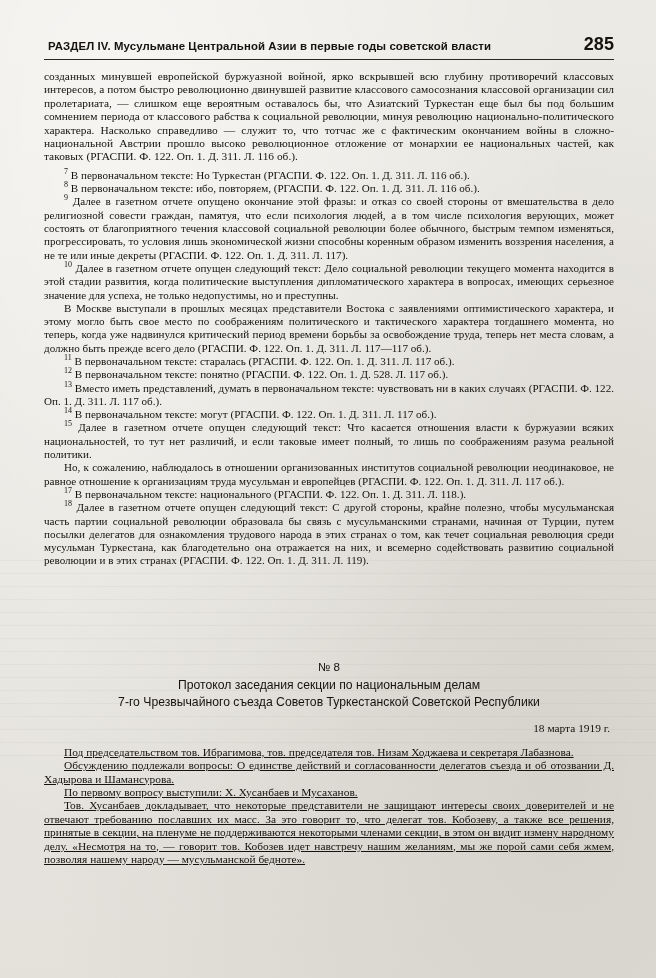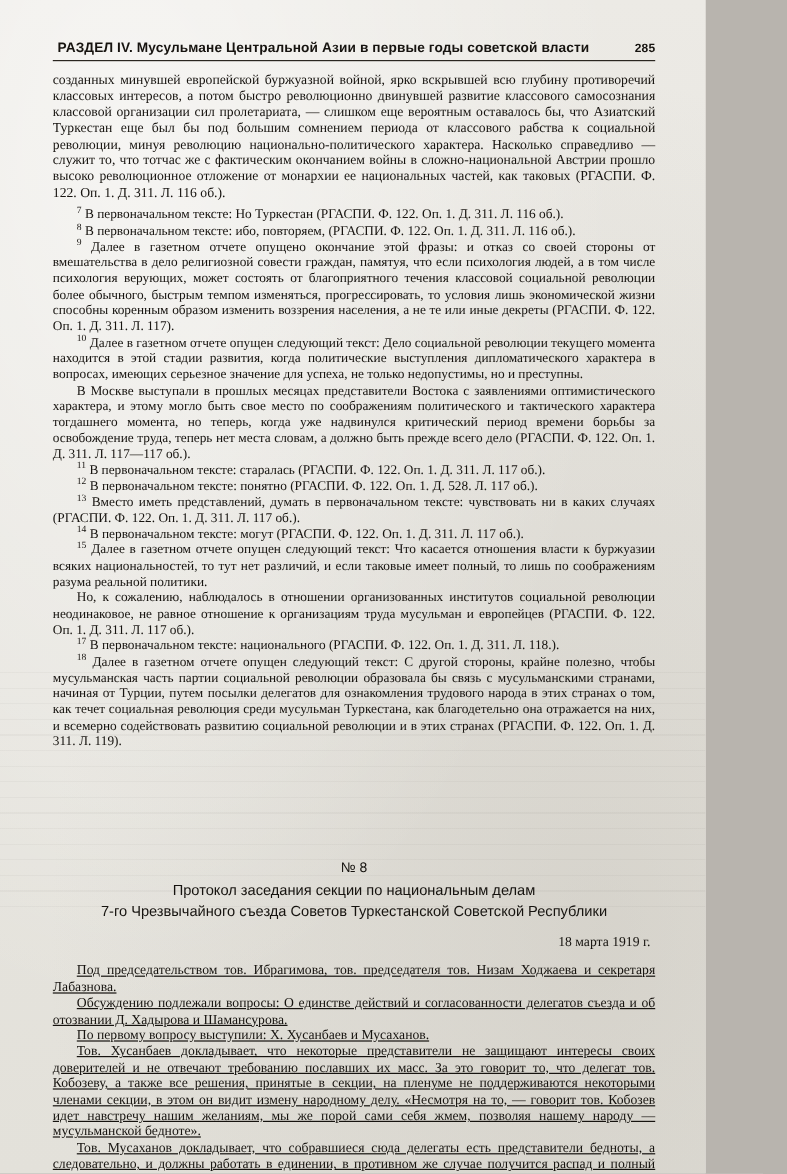--- a/index.html
+++ b/index.html
@@ -2,21 +2,21 @@
 <html><head>
 <meta charset="utf-8">
 <style>
   html, body {
     margin: 0;
     padding: 0;
     background: #b8b4ae;
   }
   .page {
     position: relative;
-    width: 588px;
+    width: 656px;
     height: 978px;
     background: #e9e7e2;
     overflow: hidden;
     font-family: "Liberation Serif", serif;
     color: #16130f;
   }
   .paper-tint {
     position: absolute;
     inset: 0;
     background:
@@ -37,21 +37,21 @@
     font-family: "Liberation Sans", sans-serif;
     font-weight: bold;
     font-size: 11.4px;
     letter-spacing: 0.1px;
     padding-bottom: 4px;
   }
   .runhead .title {
     padding-left: 4px;
   }
   .runhead .pageno {
-    font-size: 10px;
+    font-size: 18px;
   }
   .rule {
     border-bottom: 1.1px solid #2a2620;
     margin: 0 0 10px 0;
   }
   
   p {
     margin: 0;
     text-align: justify;
     font-size: 11.4px;
@@ -144,17 +144,16 @@
       <div>Протокол заседания секции по национальным делам</div>
       <div>7-го Чрезвычайного съезда Советов Туркестанской Советской Республики</div>
     </div>
     <div class="doc-date">18 марта 1919 г.</div>
 
     <div class="after-head">
       <p>Под председательством тов. Ибрагимова, тов. председателя тов. Низам Ходжаева и секретаря Лабазнова.</p>
       <p>Обсуждению подлежали вопросы: О единстве действий и согласованности делегатов съезда и об отозвании Д. Хадырова и Шамансурова.</p>
       <p>По первому вопросу выступили: Х. Хусанбаев и Мусаханов.</p>
       <p>Тов. Хусанбаев докладывает, что некоторые представители не защищают интересы своих доверителей и не отвечают требованию пославших их масс. За это говорит то, что делегат тов. Кобозеву, а также все решения, принятые в секции, на пленуме не поддерживаются некоторыми членами секции, в этом он видит измену народному делу. «Несмотря на то, — говорит тов. Кобозев идет навстречу нашим желаниям, мы же порой сами себя жмем, позволяя нашему народу — мусульманской бедноте».</p>
-      <p>Тов. Мусаханов докладывает, что собравшиеся сюда делегаты есть представители бедноты, а следовательно, и должны работать в единении, в противном же случае получится распад и полный отказ от работы.</p>
     </div>
 
   </div>
 </div>
 
 </body></html>

